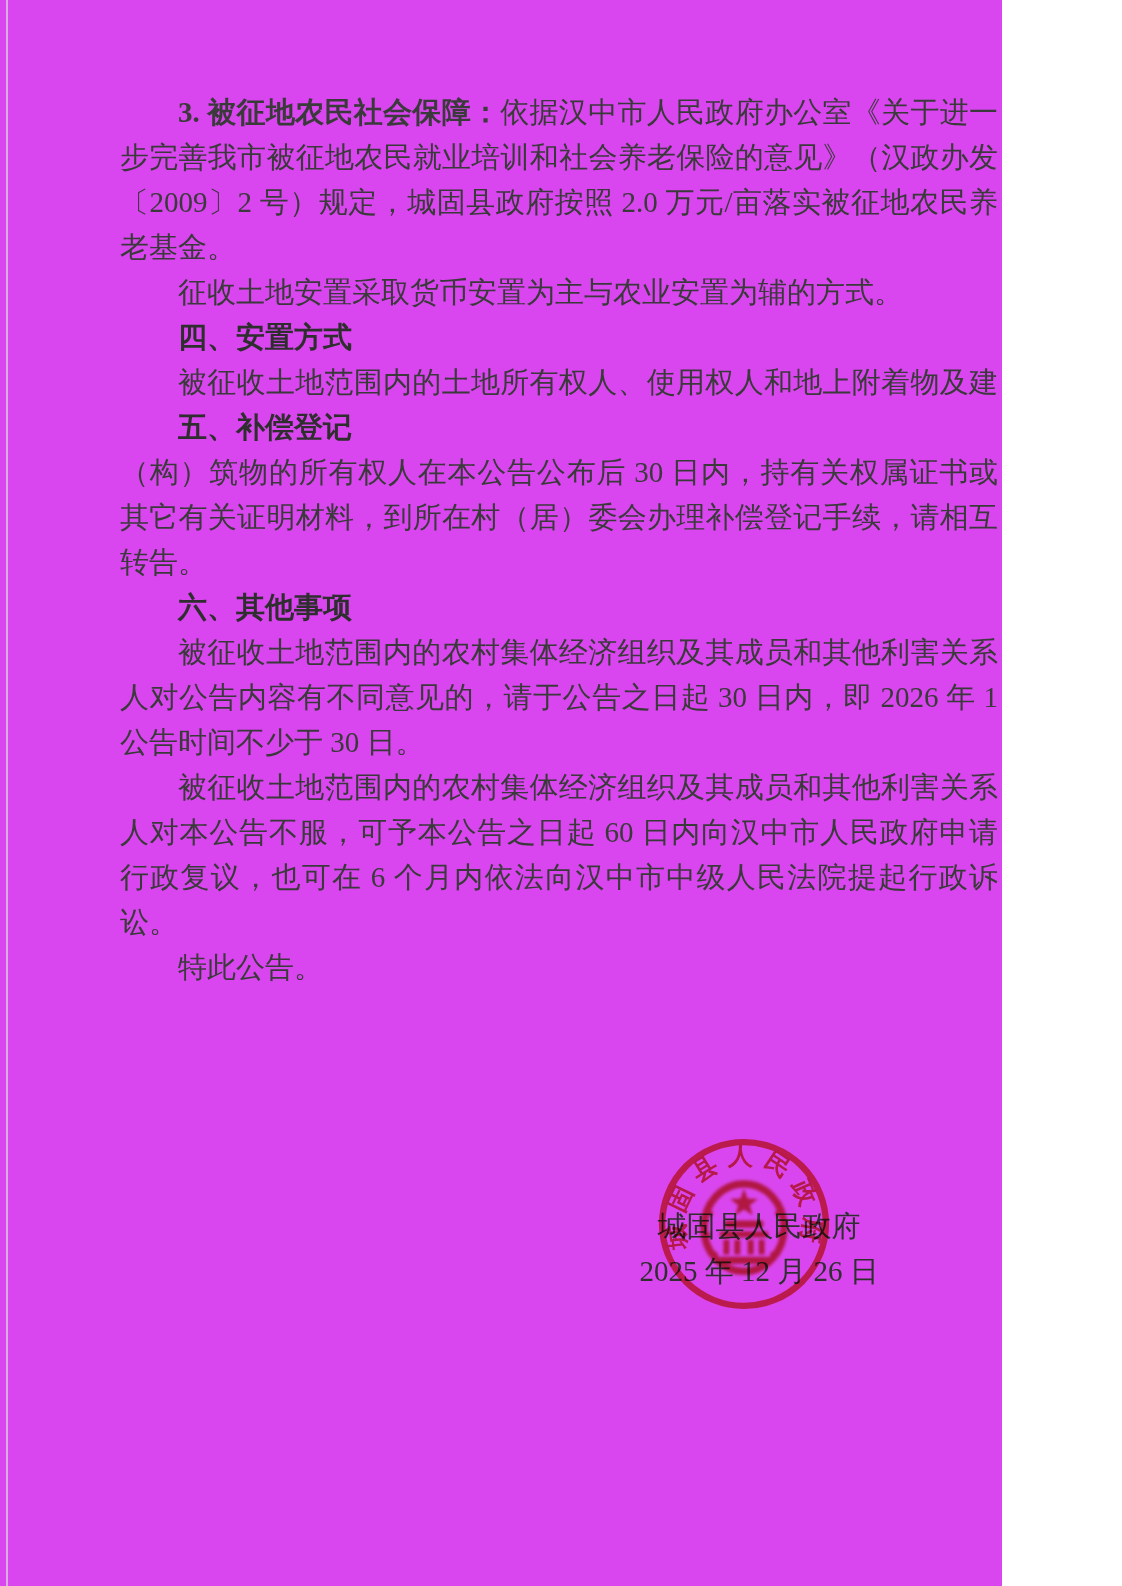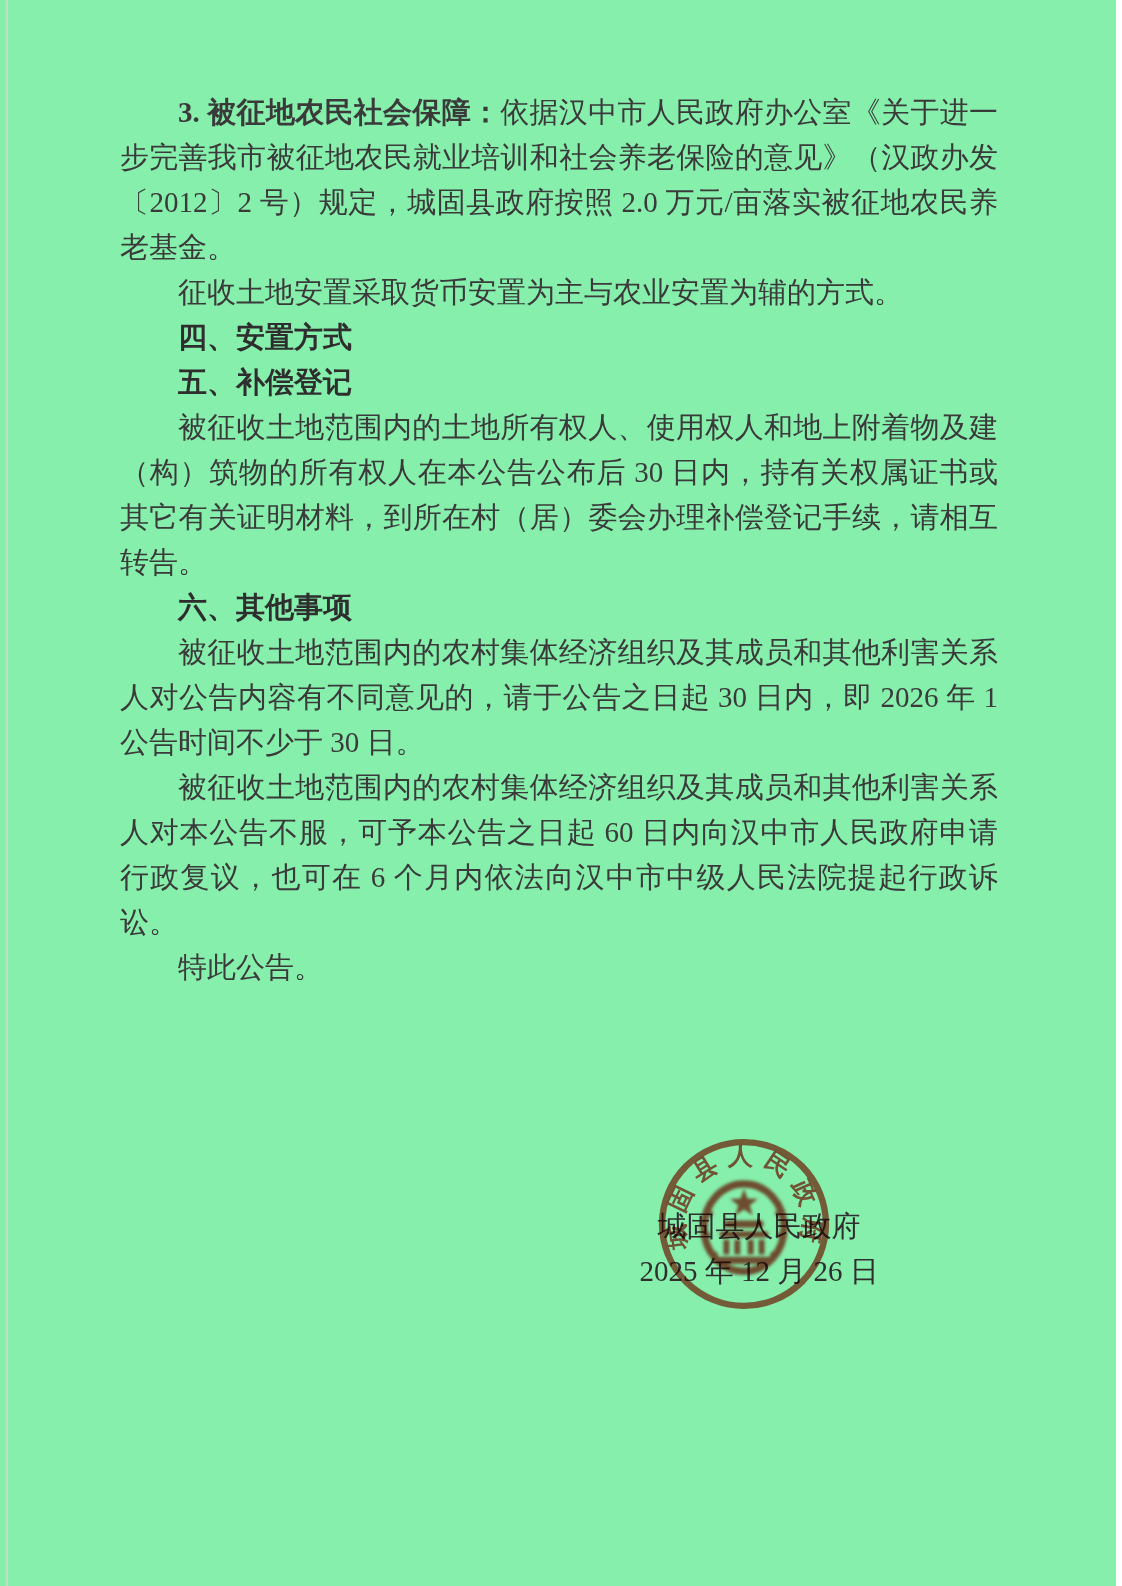--- a/index.html
+++ b/index.html
@@ -1,18 +1,18 @@
 <!DOCTYPE html>
 <html><head>
 <meta charset="utf-8">
 <style>
   html,body { margin:0; padding:0; background:#ffffff; }
   .page {
-    position:relative; width:1116px; height:1586px;
-    background:#86efac; overflow:hidden;
+    position:relative; width:1002px; height:1586px;
+    background:#d946ef; overflow:hidden;
     font-family:"Liberation Serif","DejaVu Serif",serif;
     color:#3a3a3a;
   }
   .scan-edge {
     position:absolute; left:6px; top:0; width:2px; height:100%;
     background:#d8d8d8; opacity:.7;
   }
   .textblock { position:absolute; left:120px; top:90px; width:878px; }
   .ln { font-size:29px; line-height:45px; height:45px; white-space:pre-wrap; }
   .ind { text-indent:58px; }
@@ -34,26 +34,26 @@
 </style>
 </head>
 <body>
 
 <div class="page">
   <div class="scan-edge"></div>
 
   <div class="textblock">
     <div class="ln ind just"><span class="b">3. 被征地农民社会保障：</span><span>依据汉中市人民政府办公室《关于进一</span></div>
     <div class="ln just">步完善我市被征地农民就业培训和社会养老保险的意见》（汉政办发</div>
-    <div class="ln just">〔2012〕2 号）规定，城固县政府按照 2.0 万元/亩落实被征地农民养</div>
+    <div class="ln just">〔2009〕2 号）规定，城固县政府按照 2.0 万元/亩落实被征地农民养</div>
     <div class="ln">老基金。</div>
     <div class="ln ind">征收土地安置采取货币安置为主与农业安置为辅的方式。</div>
     <div class="ln ind hd">四、安置方式</div>
+    <div class="ln ind just">被征收土地范围内的土地所有权人、使用权人和地上附着物及建</div>
     <div class="ln ind hd">五、补偿登记</div>
-    <div class="ln ind just">被征收土地范围内的土地所有权人、使用权人和地上附着物及建</div>
     <div class="ln just">（构）筑物的所有权人在本公告公布后 30 日内，持有关权属证书或</div>
     <div class="ln just">其它有关证明材料，到所在村（居）委会办理补偿登记手续，请相互</div>
     <div class="ln">转告。</div>
     <div class="ln ind hd">六、其他事项</div>
     <div class="ln ind just">被征收土地范围内的农村集体经济组织及其成员和其他利害关系</div>
     <div class="ln just">人对公告内容有不同意见的，请于公告之日起 30 日内，即 2026 年 1</div>
     <div class="ln">公告时间不少于 30 日。</div>
     <div class="ln ind just">被征收土地范围内的农村集体经济组织及其成员和其他利害关系</div>
     <div class="ln just">人对本公告不服，可予本公告之日起 60 日内向汉中市人民政府申请</div>
     <div class="ln just">行政复议，也可在 6 个月内依法向汉中市中级人民法院提起行政诉</div>

